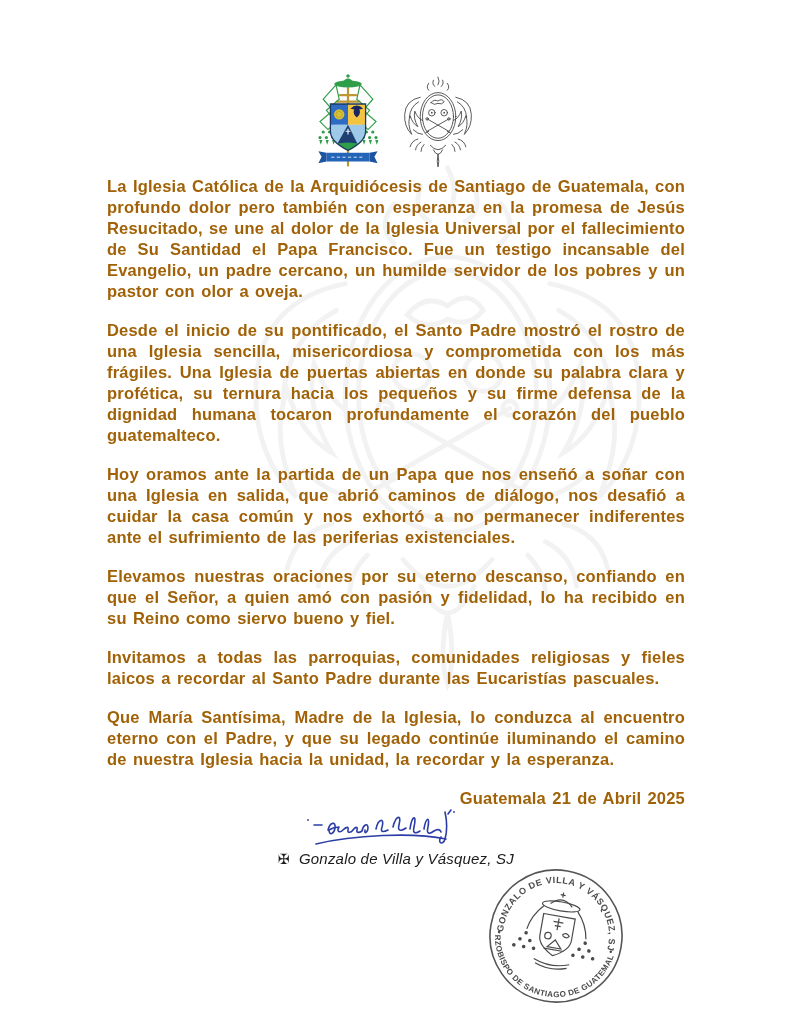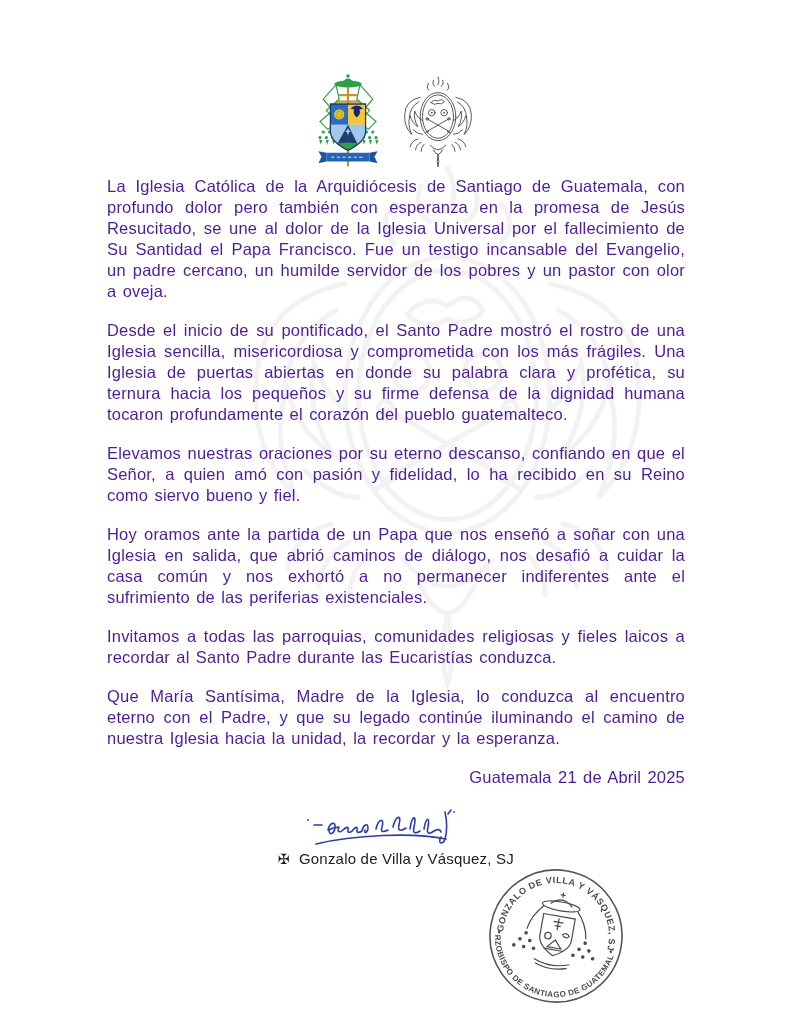--- a/index.html
+++ b/index.html
@@ -16,31 +16,31 @@
     position:absolute;left:225px;top:148px;width:445px;height:556px;
     opacity:0.06;pointer-events:none;
   }
   .watermark svg{width:100%;height:100%;}
   
   .crest-color{position:absolute;left:304px;top:72px;width:88px;height:96px;}
   .crest-bw{position:absolute;left:396px;top:74px;width:84px;height:96px;}
   
   .letter-body{
     position:absolute;left:107px;top:176px;width:578px;
-    color:#4c1d95;
+    color:#a16207;
     font-size:16.5px;line-height:21px;
-    letter-spacing:0.2px;word-spacing:1.5px;
+    letter-spacing:0.2px;word-spacing:1.5px;font-weight:bold;
   }
   .letter-body p{margin:0 0 18px 0;text-align:justify;}
   .letter-body p.date-line{text-align:right;margin-bottom:10px;}
   
   .signature-svg{position:absolute;left:298px;top:800px;width:170px;height:55px;}
   .signatory-line{
     position:absolute;left:107px;top:850px;width:578px;
-    text-align:center;font-size:15px;color:#1c1c1c;letter-spacing:0.2px;
+    text-align:center;font-size:15px;color:#1c1c1c;letter-spacing:0.2px;font-style:italic;
   }
   .signatory-line .cross{margin-right:9px;font-size:14px;}
   
   .seal-svg{position:absolute;left:470px;top:850px;width:172px;height:172px;}
   .seal-text{font-family:"Liberation Sans","DejaVu Sans",sans-serif;font-weight:bold;fill:#4a4a4a;}
   .seal-text-top{font-size:9px;letter-spacing:0.6px;}
   .seal-text-bottom{font-size:8px;letter-spacing:0.4px;}
   .hidden-defs{position:absolute;width:0;height:0;overflow:hidden;}
 </style>
 </head>
@@ -140,23 +140,23 @@
     </g>
   </svg>
 
   <svg class="crest-bw" viewBox="0 0 100 124">
     <use href="#crestSym"></use>
   </svg>
 
   <main class="letter-body">
     <p>La Iglesia Católica de la Arquidiócesis de Santiago de Guatemala, con profundo dolor pero también con esperanza en la promesa de Jesús Resucitado, se une al dolor de la Iglesia Universal por el fallecimiento de Su Santidad el Papa Francisco. Fue un testigo incansable del Evangelio, un padre cercano, un humilde servidor de los pobres y un pastor con olor a oveja.</p>
     <p>Desde el inicio de su pontificado, el Santo Padre mostró el rostro de una Iglesia sencilla, misericordiosa y comprometida con los más frágiles. Una Iglesia de puertas abiertas en donde su palabra clara y profética, su ternura hacia los pequeños y su firme defensa de la dignidad humana tocaron profundamente el corazón del pueblo guatemalteco.</p>
+    <p>Hoy oramos ante la partida de un Papa que nos enseñó a soñar con una Iglesia en salida, que abrió caminos de diálogo, nos desafió a cuidar la casa común y nos exhortó a no permanecer indiferentes ante el sufrimiento de las periferias existenciales.</p>
     <p>Elevamos nuestras oraciones por su eterno descanso, confiando en que el Señor, a quien amó con pasión y fidelidad, lo ha recibido en su Reino como siervo bueno y fiel.</p>
-    <p>Hoy oramos ante la partida de un Papa que nos enseñó a soñar con una Iglesia en salida, que abrió caminos de diálogo, nos desafió a cuidar la casa común y nos exhortó a no permanecer indiferentes ante el sufrimiento de las periferias existenciales.</p>
-    <p>Invitamos a todas las parroquias, comunidades religiosas y fieles laicos a recordar al Santo Padre durante las Eucaristías conduzca.</p>
+    <p>Invitamos a todas las parroquias, comunidades religiosas y fieles laicos a recordar al Santo Padre durante las Eucaristías pascuales.</p>
     <p>Que María Santísima, Madre de la Iglesia, lo conduzca al encuentro eterno con el Padre, y que su legado continúe iluminando el camino de nuestra Iglesia hacia la unidad, la recordar y la esperanza.</p>
     <p class="date-line">Guatemala 21 de Abril 2025</p>
   </main>
 
   <svg class="signature-svg" viewBox="0 0 170 55">
     <g stroke="#2c3da6" stroke-width="1.6" fill="none" stroke-linecap="round" stroke-linejoin="round">
       <circle cx="10" cy="20" r="0.9" fill="#2c3da6" stroke="none"></circle>
       <path d="M16,25 h8"></path>
       <path d="M30,30 c2,-8 8,-9 7,-2 c-1,6 -6,8 -6,2 c3,-2 7,-3 10,-3 c-3,5 1,6 4,3 c3,-3 6,-4 5,0 c-1,3 3,3 5,0 c2,-3 5,-4 4,0 c-1,3 2,3 5,1 c1,-6 6,-9 6,-3 c0,4 -4,7 -3,2"></path>
       <path d="M78,29 c2,-10 9,-12 6,-2 c-2,6 2,5 6,3"></path>

